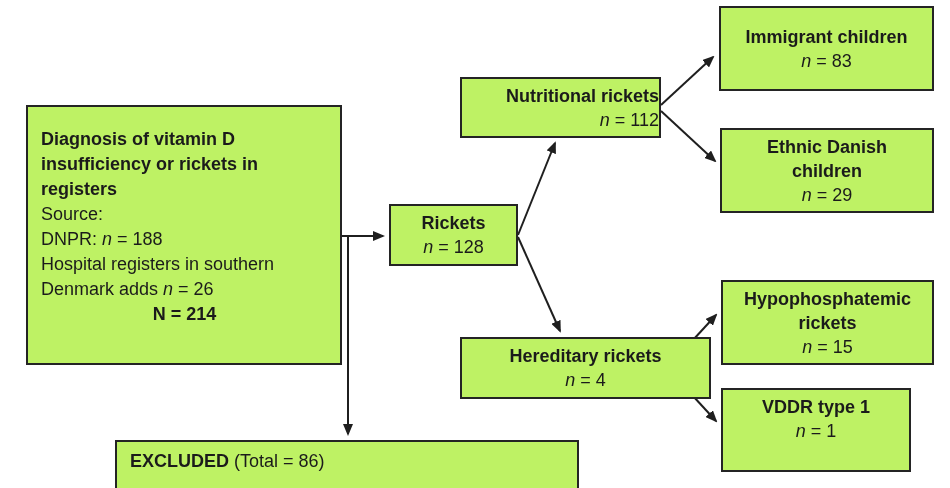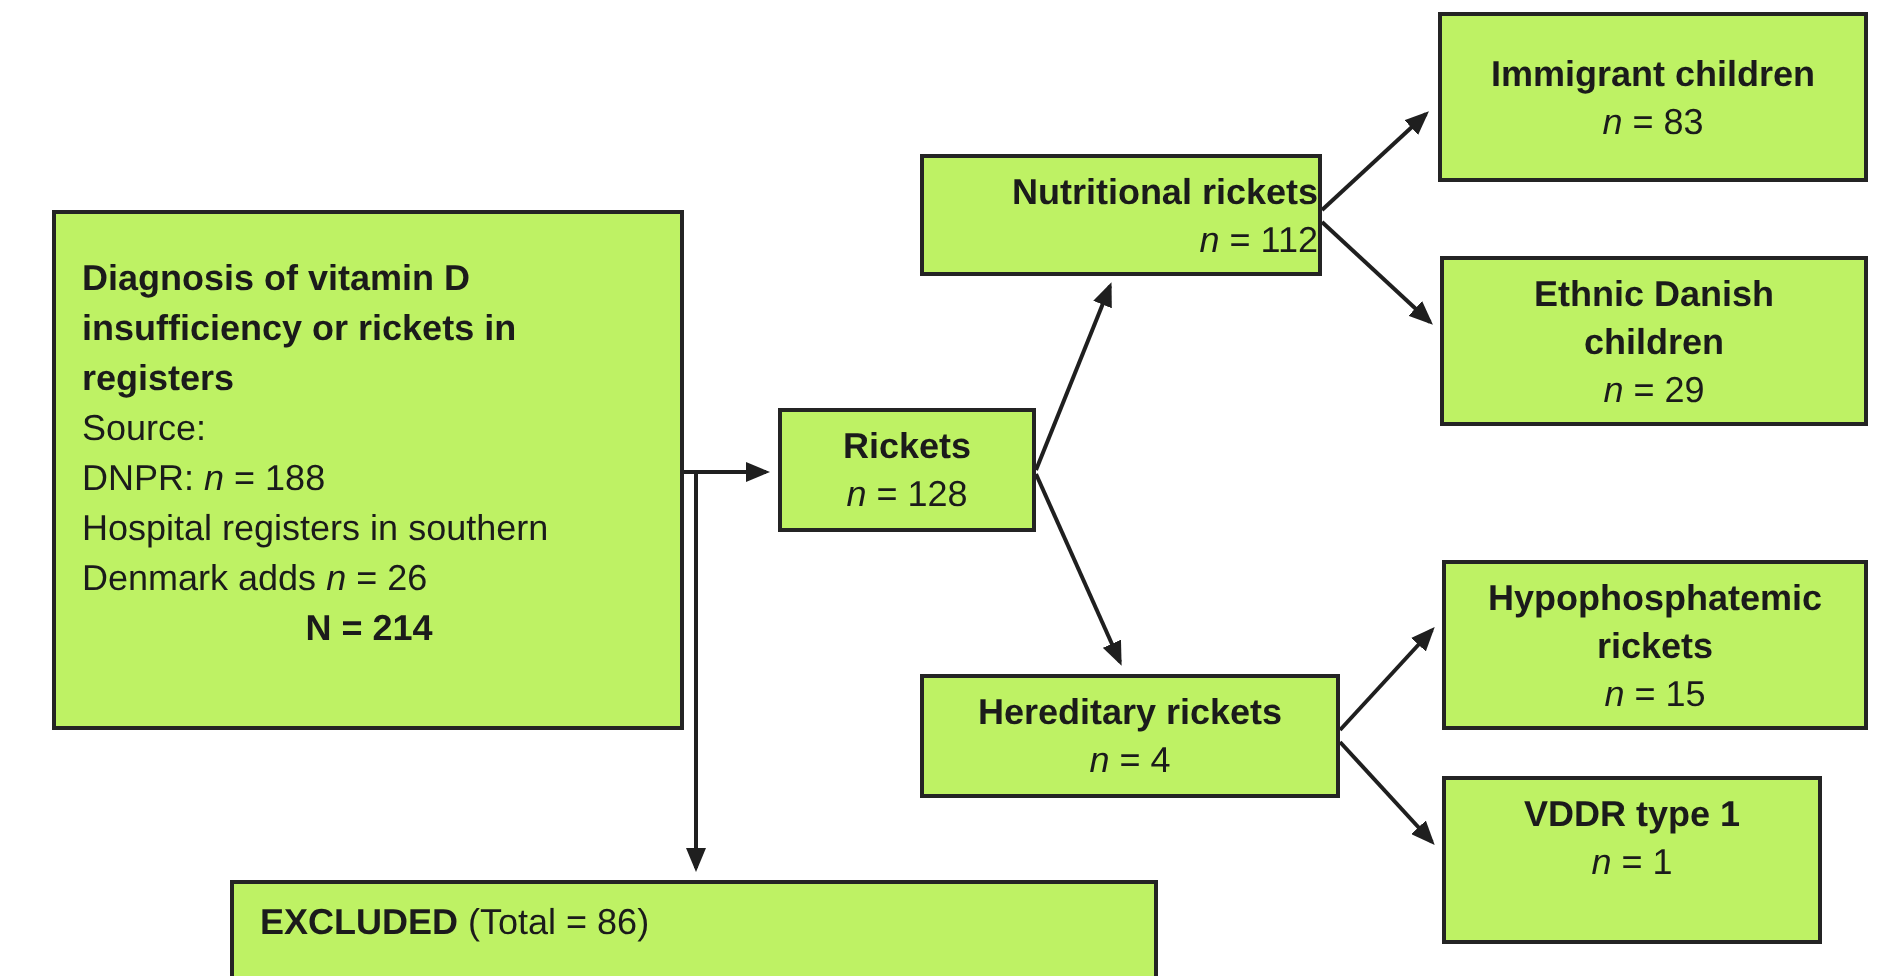--- a/index.html
+++ b/index.html
@@ -33,21 +33,21 @@
     align-items: center;
     text-align: center;
     line-height: 24px;
   }
   .b { font-weight: bold; }
   .nline i { font-style: italic; }
   
   .box-diagnosis { left: 26px;  top: 105px; width: 316px; height: 260px; padding: 20px 12px 0 13px; line-height: 25px; }
   .box-rickets   { left: 389px; top: 204px; width: 129px; height: 62px; }
   .box-nutritional { left: 460px; top: 77px;  width: 201px; height: 61px; align-items: flex-end; }
-  .box-hereditary  { left: 460px; top: 337px; width: 210px; height: 62px; }
+  .box-hereditary  { left: 460px; top: 337px; width: 251px; height: 62px; }
   .box-immigrant   { left: 719px; top: 6px;   width: 215px; height: 85px; }
   .box-ethnic      { left: 720px; top: 128px; width: 214px; height: 85px; }
   .box-hypo        { left: 721px; top: 263px; width: 213px; height: 85px; margin-top: 17px; }
   .box-vddr        { left: 721px; top: 388px; width: 190px; height: 84px; padding-bottom: 22px; }
   .box-excluded    { left: 115px; top: 440px; width: 464px; height: 60px; padding: 9px 0 0 13px; }
   .center { text-align: center; }
 </style>
 </head>
 <body>
 

